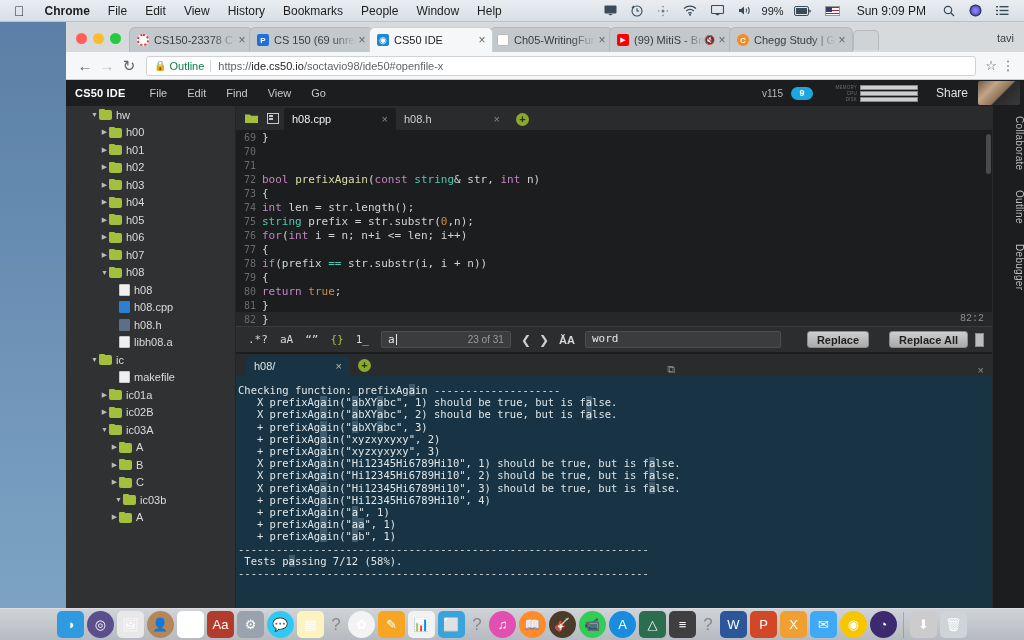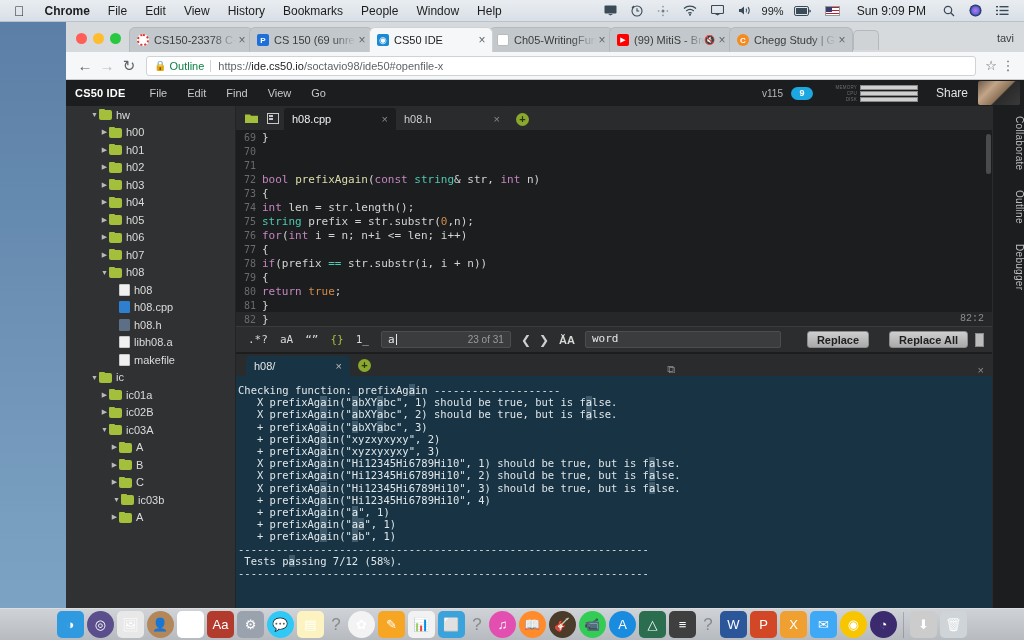--- a/index.html
+++ b/index.html
@@ -486,61 +486,61 @@
             <div class="trow" style="padding-left: 44px;">
               <span class="arrow"></span>
               <span class="fileic h"></span>
               <span class="tlbl">h08.h</span>
             </div>
             <div class="trow" style="padding-left: 44px;">
               <span class="arrow"></span>
               <span class="fileic "></span>
               <span class="tlbl">libh08.a</span>
             </div>
+            <div class="trow" style="padding-left: 24px;">
+              <span class="arrow">▼</span>
+              <span class="fold"></span>
+              <span class="tlbl">ic</span>
+            </div>
             <div class="trow" style="padding-left: 44px;">
               <span class="arrow"></span>
               <span class="fileic "></span>
               <span class="tlbl">makefile</span>
             </div>
-            <div class="trow" style="padding-left: 24px;">
+            <div class="trow" style="padding-left: 34px;">
+              <span class="arrow">▶</span>
+              <span class="fold"></span>
+              <span class="tlbl">ic01a</span>
+            </div>
+            <div class="trow" style="padding-left: 34px;">
+              <span class="arrow">▶</span>
+              <span class="fold"></span>
+              <span class="tlbl">ic02B</span>
+            </div>
+            <div class="trow" style="padding-left: 34px;">
               <span class="arrow">▼</span>
               <span class="fold"></span>
-              <span class="tlbl">ic</span>
-            </div>
-            <div class="trow" style="padding-left: 34px;">
-              <span class="arrow">▶</span>
-              <span class="fold"></span>
-              <span class="tlbl">ic01a</span>
-            </div>
-            <div class="trow" style="padding-left: 34px;">
-              <span class="arrow">▶</span>
-              <span class="fold"></span>
-              <span class="tlbl">ic02B</span>
-            </div>
-            <div class="trow" style="padding-left: 34px;">
-              <span class="arrow">▼</span>
-              <span class="fold"></span>
               <span class="tlbl">ic03A</span>
             </div>
             <div class="trow" style="padding-left: 44px;">
               <span class="arrow">▶</span>
               <span class="fold"></span>
               <span class="tlbl">A</span>
             </div>
             <div class="trow" style="padding-left: 44px;">
               <span class="arrow">▶</span>
               <span class="fold"></span>
               <span class="tlbl">B</span>
             </div>
             <div class="trow" style="padding-left: 44px;">
               <span class="arrow">▶</span>
               <span class="fold"></span>
               <span class="tlbl">C</span>
             </div>
-            <div class="trow" style="padding-left: 46px;">
+            <div class="trow" style="padding-left: 36px; margin-left: 12px;">
               <span class="arrow">▼</span>
               <span class="fold"></span>
               <span class="tlbl">ic03b</span>
             </div>
             <div class="trow" style="padding-left: 44px;">
               <span class="arrow">▶</span>
               <span class="fold"></span>
               <span class="tlbl">A</span>
             </div>
           </div>

